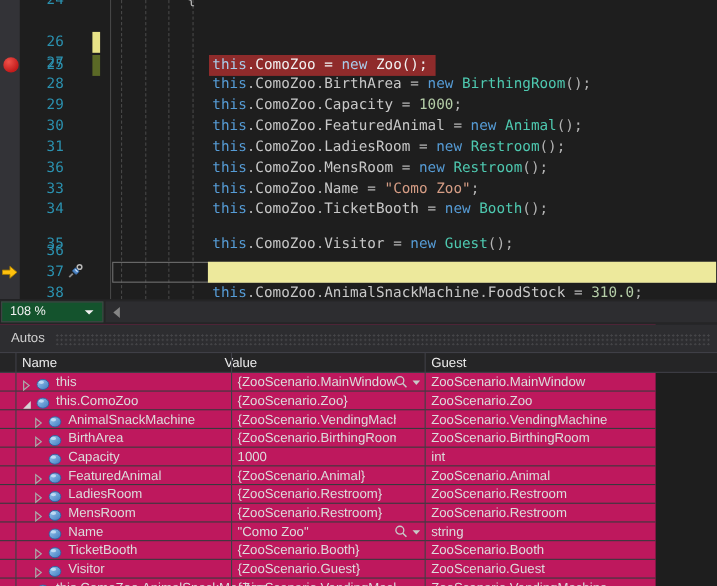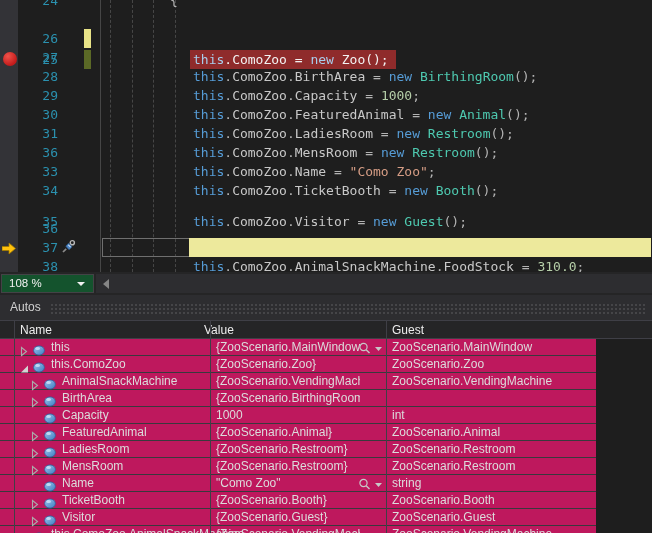--- a/index.html
+++ b/index.html
@@ -259,20 +259,21 @@
                   <linearGradient id="sg" x1="0" y1="0" x2="1" y2="1">
                     <stop offset="0" stop-color="#9CC7EF"></stop>
                     <stop offset="1" stop-color="#3E7CC0"></stop>
                   </linearGradient>
                 </defs>
                 <ellipse cx="6" cy="5.5" rx="5.4" ry="4.6" fill="url(#sg)" stroke="#2B5F9E" stroke-width="0.8"></ellipse>
                 <ellipse cx="4.6" cy="3.6" rx="2.4" ry="1.5" fill="#C9E2F7" opacity="0.85"></ellipse>
               </svg></span>
             <span class="cell-name" style="left: 62px;">BirthArea</span>
             <span class="cell-value">{ZooScenario.BirthingRoom}</span>
+            <span class="cell-type">ZooScenario.BirthingRoom</span>
           </div>
           <div class="grid-row" style="top: 68px;">
             <span class="obj-icon" style="left: 44px;"><svg width="12" height="11" viewBox="0 0 12 11">
                 <defs>
                   <linearGradient id="sg" x1="0" y1="0" x2="1" y2="1">
                     <stop offset="0" stop-color="#9CC7EF"></stop>
                     <stop offset="1" stop-color="#3E7CC0"></stop>
                   </linearGradient>
                 </defs>
                 <ellipse cx="6" cy="5.5" rx="5.4" ry="4.6" fill="url(#sg)" stroke="#2B5F9E" stroke-width="0.8"></ellipse>

